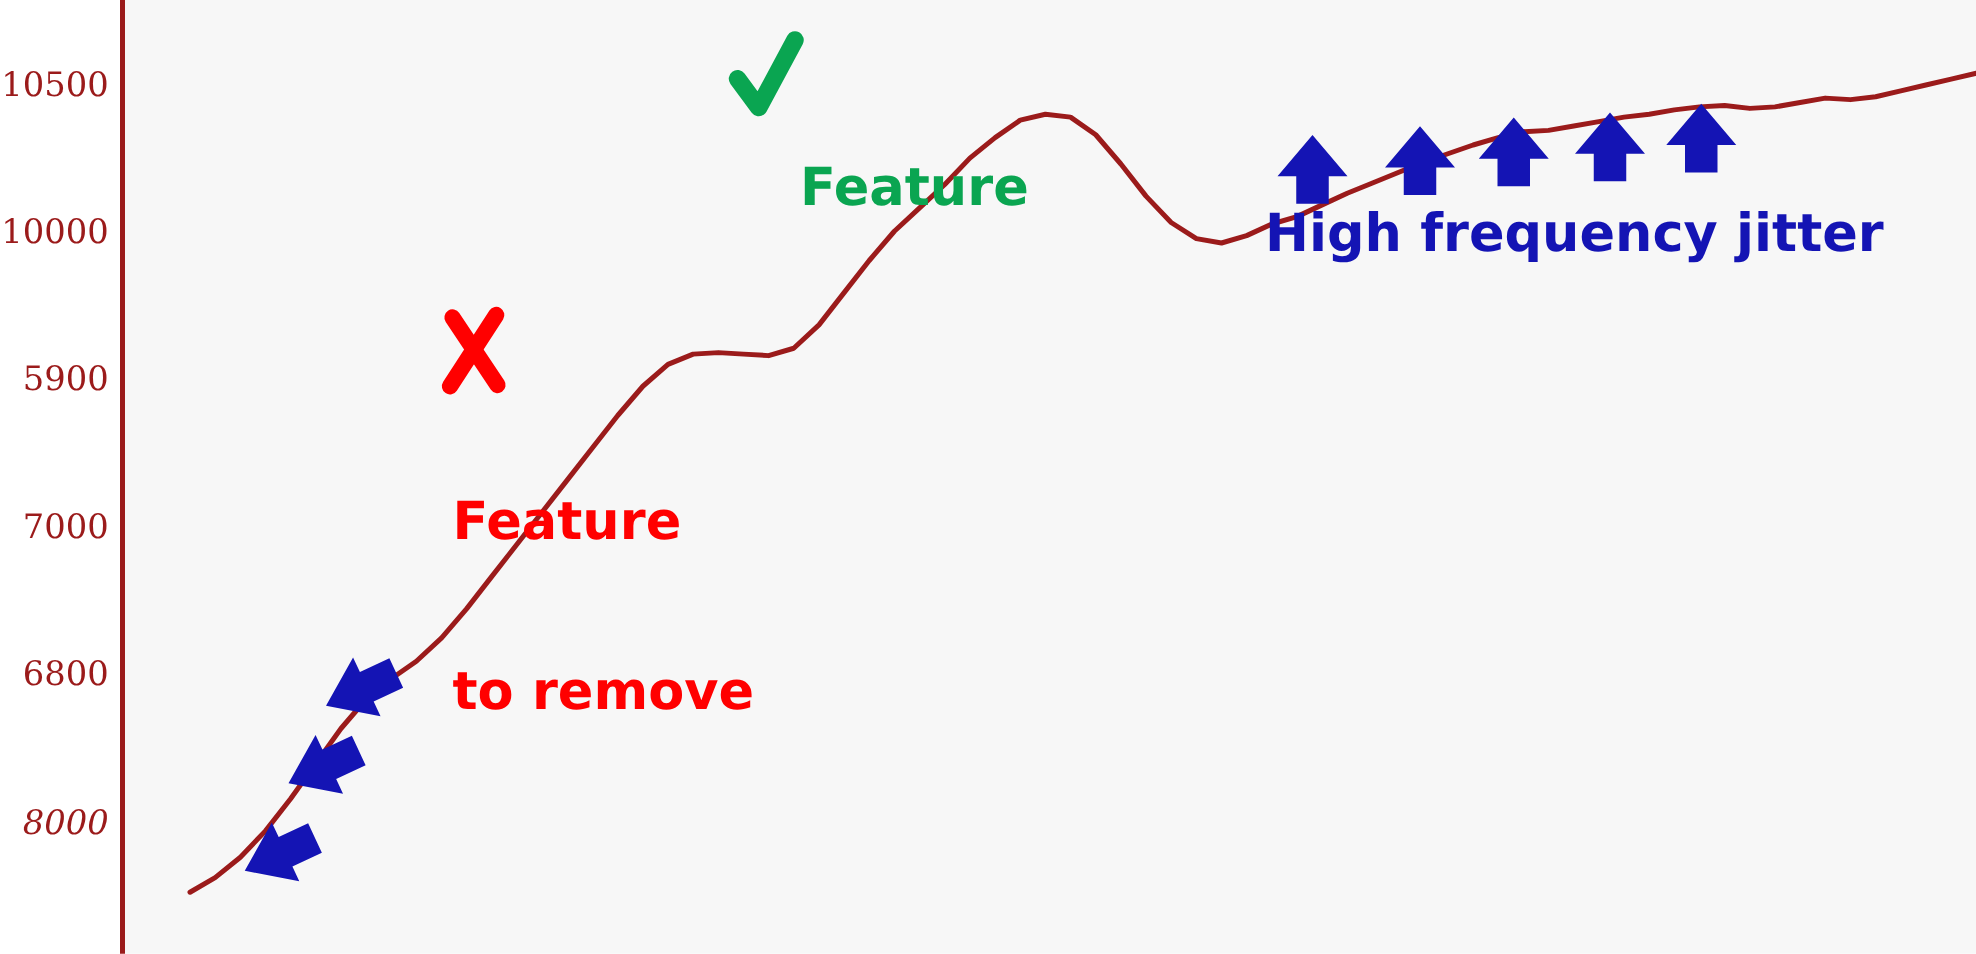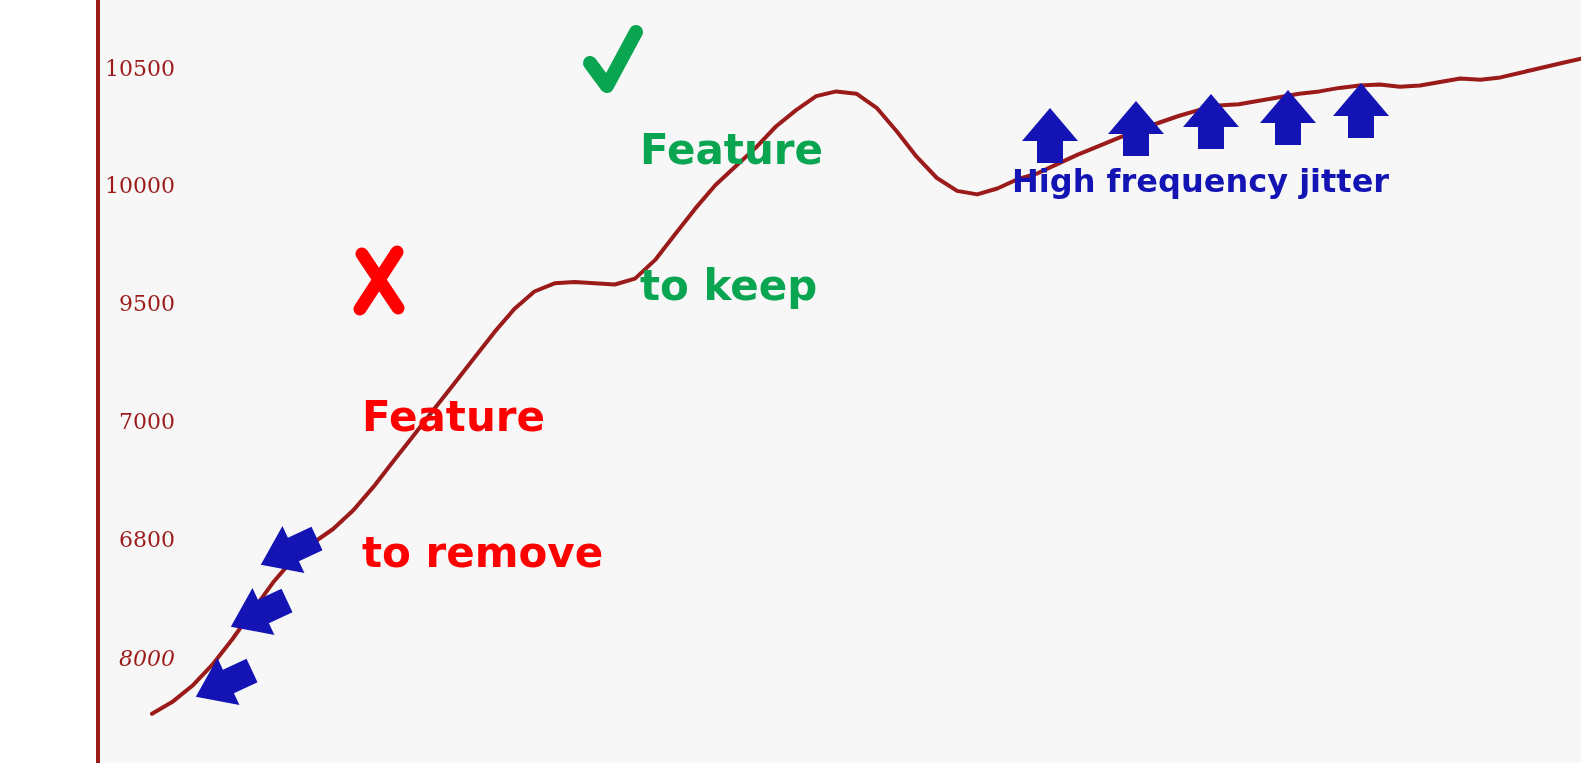--- a/index.html
+++ b/index.html
@@ -17,25 +17,25 @@
     background:#f7f7f7;
   }
   
   .yspine{
     position:absolute;left:96px;top:0;width:4px;height:763px;
     background:#9b1b1b;
   }
   
   .ytick{
     position:absolute;
-    right:1406px;              
+    right:1494px;              
     text-align:right;
     color:#9b1b1b;
     font-family:"DejaVu Serif",serif;
-    font-size:22px;
+    font-size:27px;
     line-height:27px;
     white-space:nowrap;
   }
 
   
   .layer{position:absolute;left:0;top:0;width:1581px;height:763px;}
 
   
   .anno{
     position:absolute;
@@ -50,34 +50,34 @@
     font-size:42px;
   }
   .anno-keep{
     left:640px;top:36px;
     color:#0aa551;
     font-size:42px;
   }
   .anno-jitter{
     left:1012px;top:164px;
     color:#1414b4;
-    font-size:32px;
+    font-size:42px;
   }
 </style>
 </head>
 <body>
 
 <div id="root">
 
   <div class="panel"></div>
   <div class="yspine"></div>
 
   <div class="ytick" style="top:55px;">10500</div>
   <div class="ytick" style="top:172px;padding-left:36px;">10000</div>
-  <div class="ytick" style="top:290px;">9500</div>
+  <div class="ytick" style="top:290px;">5900</div>
   <div class="ytick" style="top:408px;">7000</div>
   <div class="ytick" style="top:526px;">6800</div>
   <div class="ytick" style="top:645px;font-style:italic;">8000</div>
 
   <svg class="layer" viewBox="0 0 1581 763">
     <polyline id="dataline" fill="none" stroke="#9b1b1b" stroke-width="4" stroke-linejoin="round" stroke-linecap="round" points="152.0,713.8 172.1,702.1 192.3,685.8 212.4,664.7 232.5,639.0 252.6,610.9 272.8,582.8 292.9,559.4 313.0,543.0 333.1,529.0 353.3,510.3 373.4,486.9 393.5,461.1 413.6,435.4 433.8,409.6 453.9,383.9 474.0,358.2 494.2,332.4 514.3,309.0 534.4,291.5 554.5,283.3 574.7,282.1 594.8,283.3 614.9,284.5 635.0,278.6 655.2,259.9 675.3,234.1 695.4,208.4 715.5,185.0 735.7,166.3 755.8,147.6 775.9,126.5 796.1,110.1 816.2,96.1 836.3,91.4 856.4,93.7 876.6,107.8 896.7,131.2 916.8,156.9 936.9,178.0 957.1,190.9 977.2,194.4 997.3,188.5 1017.5,179.2 1037.6,173.3 1057.7,163.9 1077.8,154.6 1098.0,146.4 1118.1,138.2 1138.2,130.0 1158.3,123.0 1178.5,116.0 1198.6,110.1 1218.7,105.4 1238.8,104.3 1259.0,100.8 1279.1,97.3 1299.2,93.7 1319.4,91.4 1339.5,87.9 1359.6,85.5 1379.7,84.4 1399.9,86.7 1420.0,85.5 1440.1,82.0 1460.2,78.5 1480.4,79.7 1500.5,77.4 1520.6,72.7 1540.7,68.0 1560.9,63.3 1581.0,58.6"></polyline>
   </svg>
 
   <svg class="layer" viewBox="0 0 1581 763">
 
@@ -111,18 +111,17 @@
     </g>
   </svg>
 
   <div class="anno anno-remove">
     <div>Feature</div>
     <div>to remove</div>
   </div>
 
   <div class="anno anno-keep">
     <div>Feature</div>
-    <div>to keep</div>
   </div>
 
   <div class="anno anno-jitter">High frequency jitter</div>
 
 </div>
 
 </body></html>

